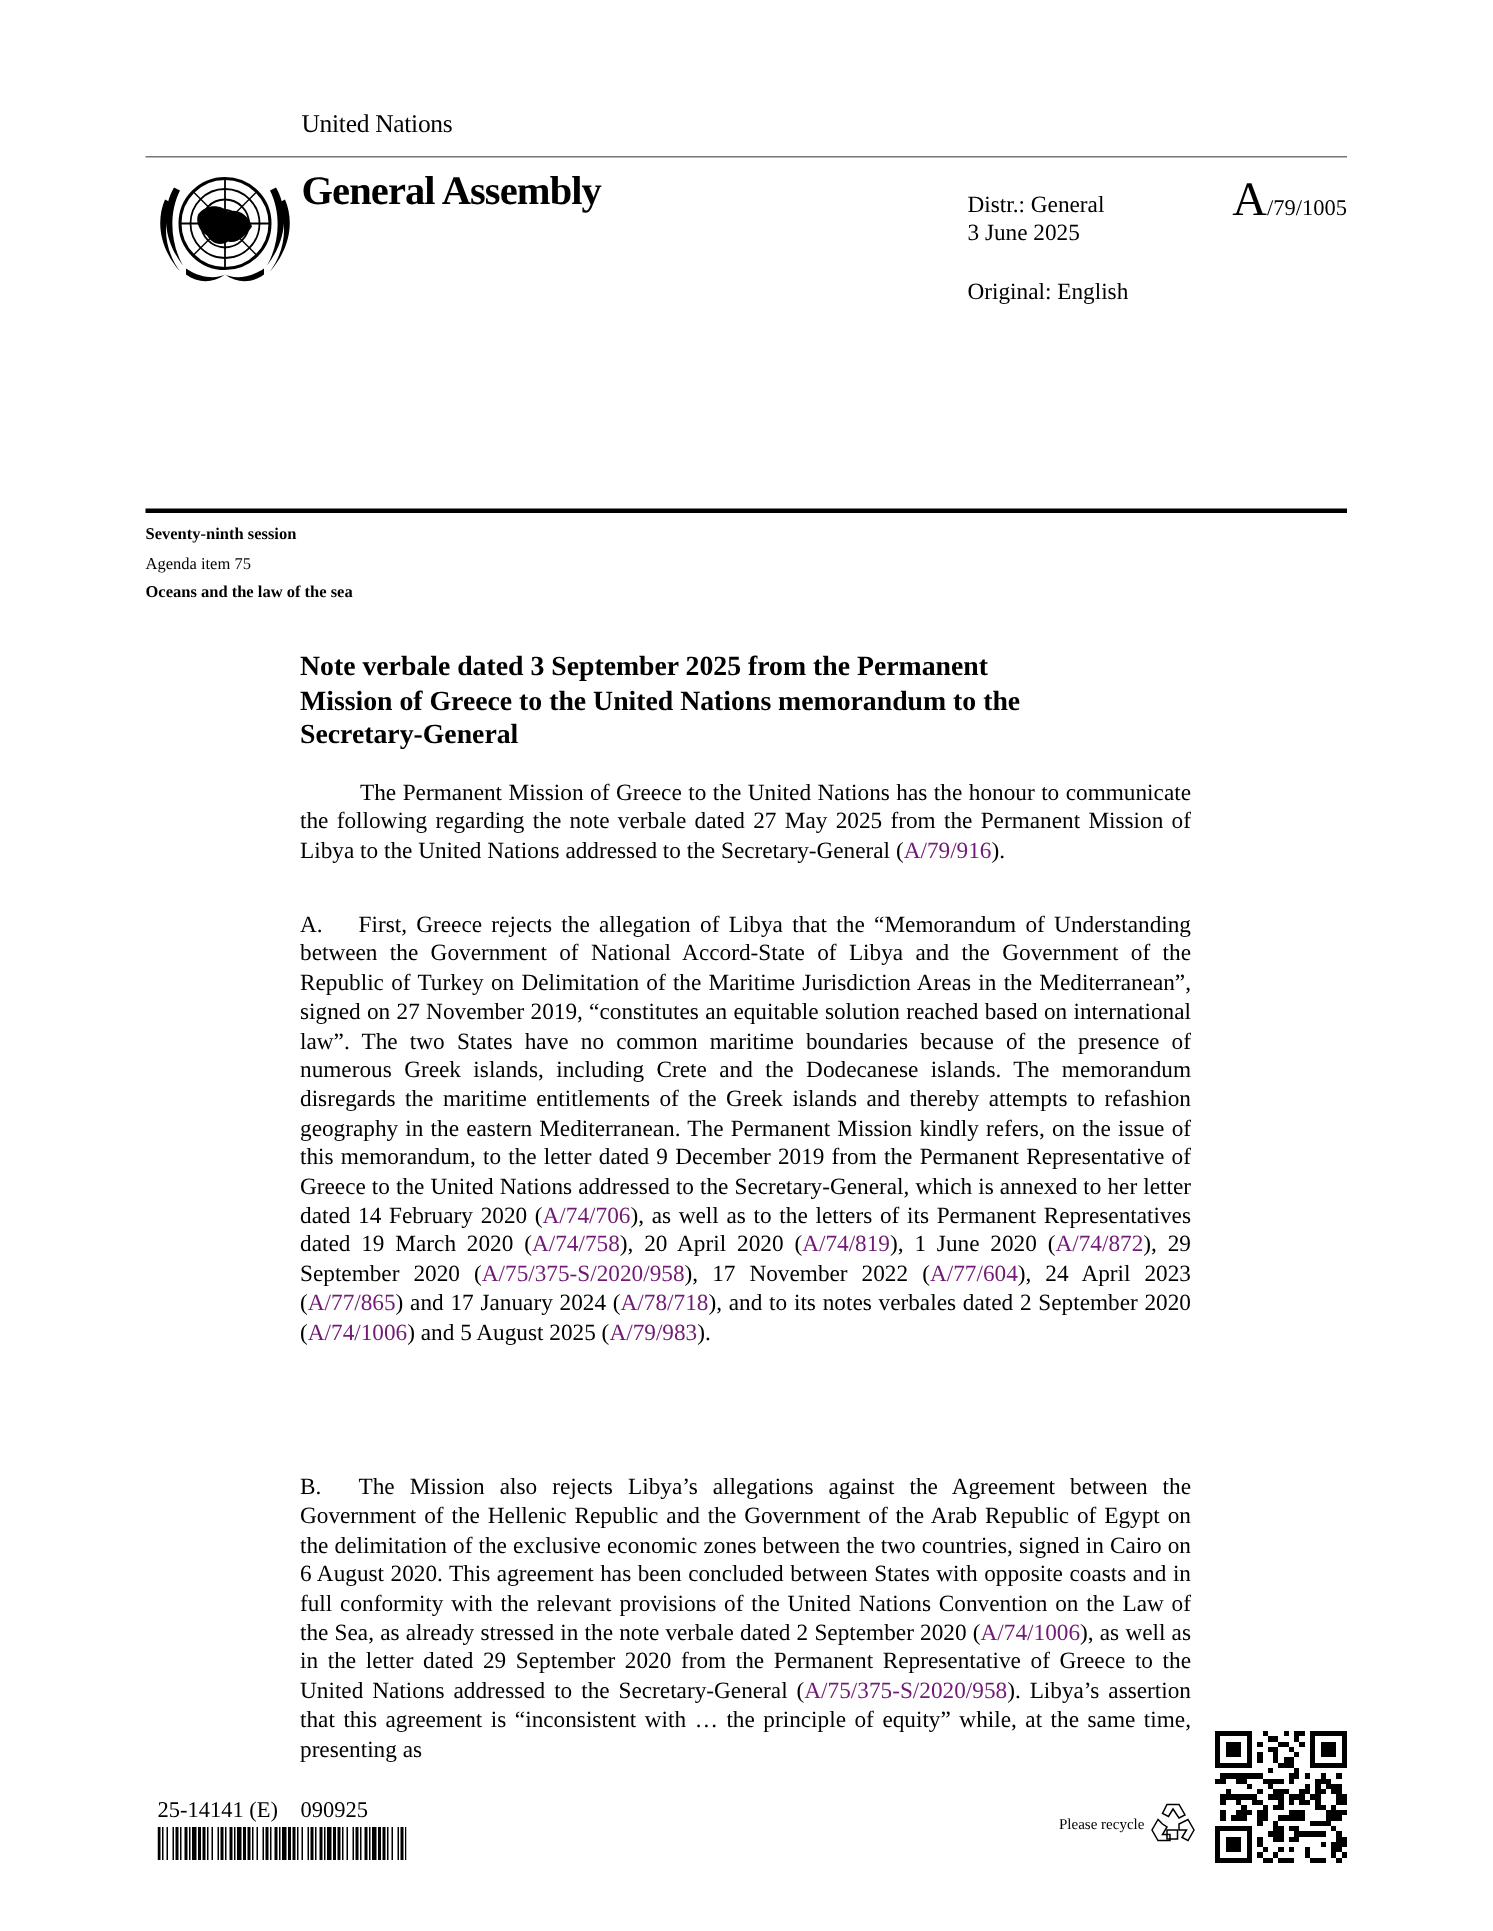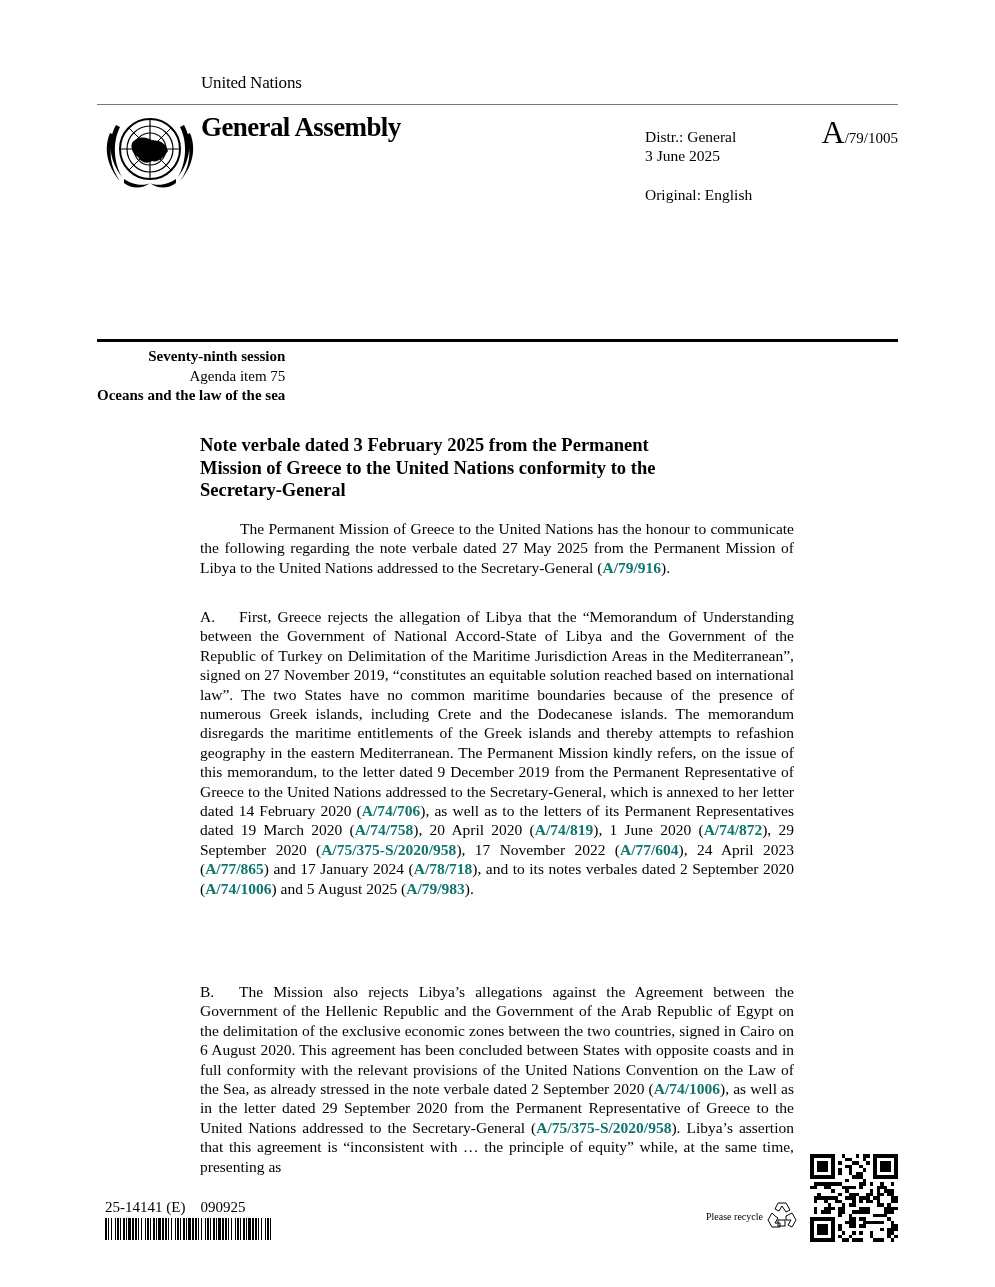--- a/index.html
+++ b/index.html
@@ -13,31 +13,31 @@
     #symbol .big { font-size: 32px; }
     #symbol .small { font-size: 15px; }
     #rule-top { left: 97px; top: 104px; width: 801px; height: 0; border-top: 1px solid #777; }
     #logo { left: 102px; top: 113px; width: 96px; height: 80px; }
     #ga-title { left: 201px; top: 112px; font-size: 27px; font-weight: bold; letter-spacing: -0.6px; }
     #distr { left: 645px; top: 127px; font-size: 15.5px; line-height: 19px; }
     #distr .gap { height: 20px; }
 
     #rule-thick { left: 97px; top: 339px; width: 801px; height: 3px; background: #000; }
 
-    #session { left: 97px; top: 347px; font-size: 15px; line-height: 19.5px; text-align: right; }
+    #session { left: 97px; top: 347px; font-size: 11px; line-height: 19.5px; }
     #session .b { font-weight: bold; }
 
     #note-title { left: 200px; top: 434px; width: 560px; font-size: 18.5px; font-weight: bold; line-height: 22.5px; }
 
     .para { left: 200px; width: 594px; font-size: 15.5px; line-height: 19.4px; text-align: justify; }
     #p1 { top: 519px; text-indent: 40px; }
     #pA { top: 607px; }
     #pB { top: 982px; height: 194px; overflow: hidden; }
     .lbl { display: inline-block; width: 39px; }
-    a.ref { color: #0f766e; text-decoration: none; font-weight: bold; }
+    a.ref { color: #701a75; text-decoration: none; }
 
     
     #jobno { left: 105px; top: 1199px; font-size: 15px; white-space: pre; }
     #barcode { left: 105px; top: 1218px; width: 166px; height: 22px; }
     #recycle-text { left: 706px; top: 1211px; font-size: 10px; font-weight: normal; }
     #recycle-icon { left: 766px; top: 1199px; width: 32px; height: 32px; }
     #qr { left: 810px; top: 1154px; width: 88px; height: 88px; }
   </style>
 </head>
 <body>
@@ -81,22 +81,22 @@
 
 <div id="rule-thick" class="abs"></div>
 
 <div id="session" class="abs">
   <div class="b">Seventy-ninth session</div>
   <div>Agenda item 75</div>
   <div class="b">Oceans and the law of the sea</div>
 </div>
 
 <div id="note-title" class="abs">
-  <div>Note verbale dated 3 February 2025 from the Permanent</div>
-  <div>Mission of Greece to the United Nations conformity to the</div>
+  <div>Note verbale dated 3 September 2025 from the Permanent</div>
+  <div>Mission of Greece to the United Nations memorandum to the</div>
   <div>Secretary-General</div>
 </div>
 
 <div id="p1" class="abs para"><span>The Permanent Mission of Greece to the United Nations has the honour to communicate the following regarding the note verbale dated 27 May 2025 from the Permanent Mission of Libya to the United Nations addressed to the Secretary-General (</span><a class="ref">A/79/916</a><span>).</span></div>
 
 <div id="pA" class="abs para"><span class="lbl">A.</span><span>First, Greece rejects the allegation of Libya that the “Memorandum of Understanding between the Government of National Accord-State of Libya and the Government of the Republic of Turkey on Delimitation of the Maritime Jurisdiction Areas in the Mediterranean”, signed on 27 November 2019, “constitutes an equitable solution reached based on international law”. The two States have no common maritime boundaries because of the presence of numerous Greek islands, including Crete and the Dodecanese islands. The memorandum disregards the maritime entitlements of the Greek islands and thereby attempts to refashion geography in the eastern Mediterranean. The Permanent Mission kindly refers, on the issue of this memorandum, to the letter dated 9 December 2019 from the Permanent Representative of Greece to the United Nations addressed to the Secretary-General, which is annexed to her letter dated 14 February 2020 (</span><a class="ref">A/74/706</a><span>), as well as to the letters of its Permanent Representatives dated 19 March 2020 (</span><a class="ref">A/74/758</a><span>), 20 April 2020 (</span><a class="ref">A/74/819</a><span>), 1 June 2020 (</span><a class="ref">A/74/872</a><span>), 29 September 2020 (</span><a class="ref">A/75/375-S/2020/958</a><span>), 17 November 2022 (</span><a class="ref">A/77/604</a><span>), 24 April 2023 (</span><a class="ref">A/77/865</a><span>) and 17 January 2024 (</span><a class="ref">A/78/718</a><span>), and to its notes verbales dated 2 September 2020 (</span><a class="ref">A/74/1006</a><span>) and 5 August 2025 (</span><a class="ref">A/79/983</a><span>).</span></div>
 
 <div id="pB" class="abs para"><span class="lbl">B.</span><span>The Mission also rejects Libya’s allegations against the Agreement between the Government of the Hellenic Republic and the Government of the Arab Republic of Egypt on the delimitation of the exclusive economic zones between the two countries, signed in Cairo on 6 August 2020. This agreement has been concluded between States with opposite coasts and in full conformity with the relevant provisions of the United Nations Convention on the Law of the Sea, as already stressed in the note verbale dated 2 September 2020 (</span><a class="ref">A/74/1006</a><span>), as well as in the letter dated 29 September 2020 from the Permanent Representative of Greece to the United Nations addressed to the Secretary-General (</span><a class="ref">A/75/375-S/2020/958</a><span>). Libya’s assertion that this agreement is “inconsistent with … the principle of equity” while, at the same time, presenting as</span></div>
 
 <div id="jobno" class="abs">25-14141 (E)    090925</div>

